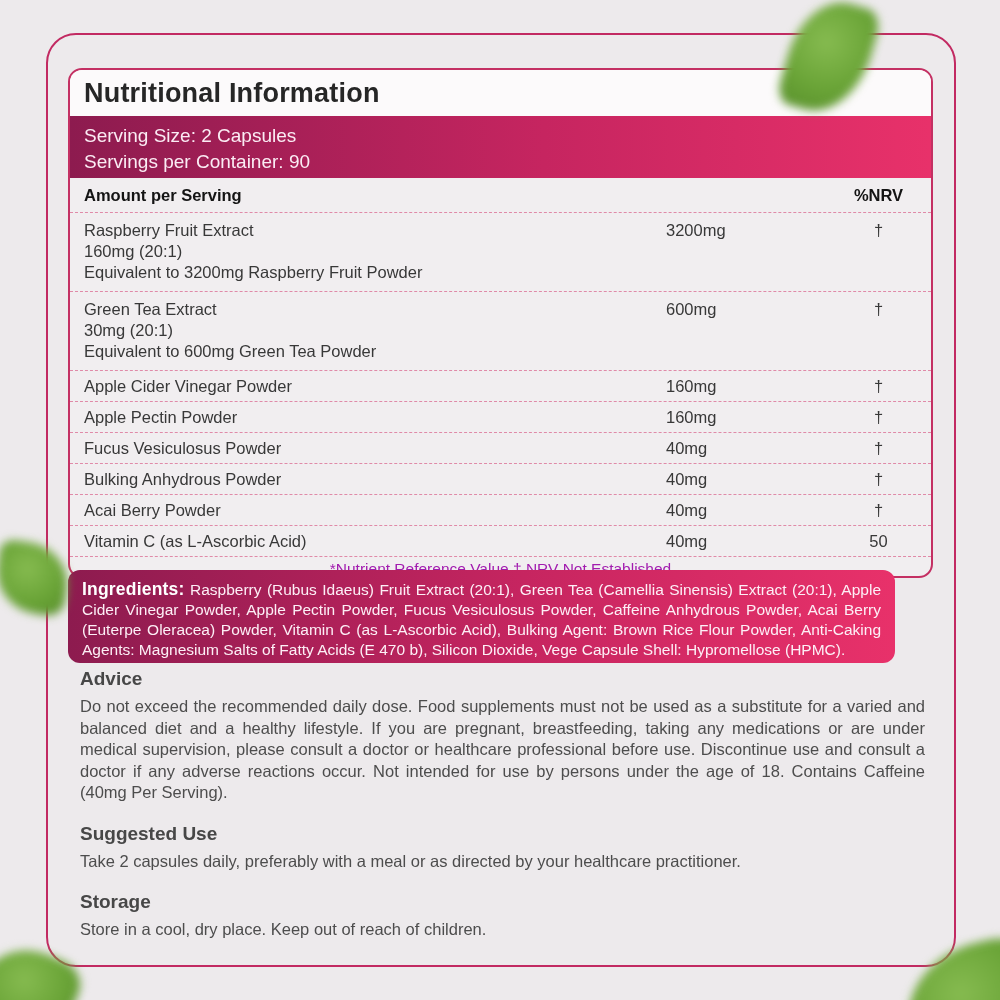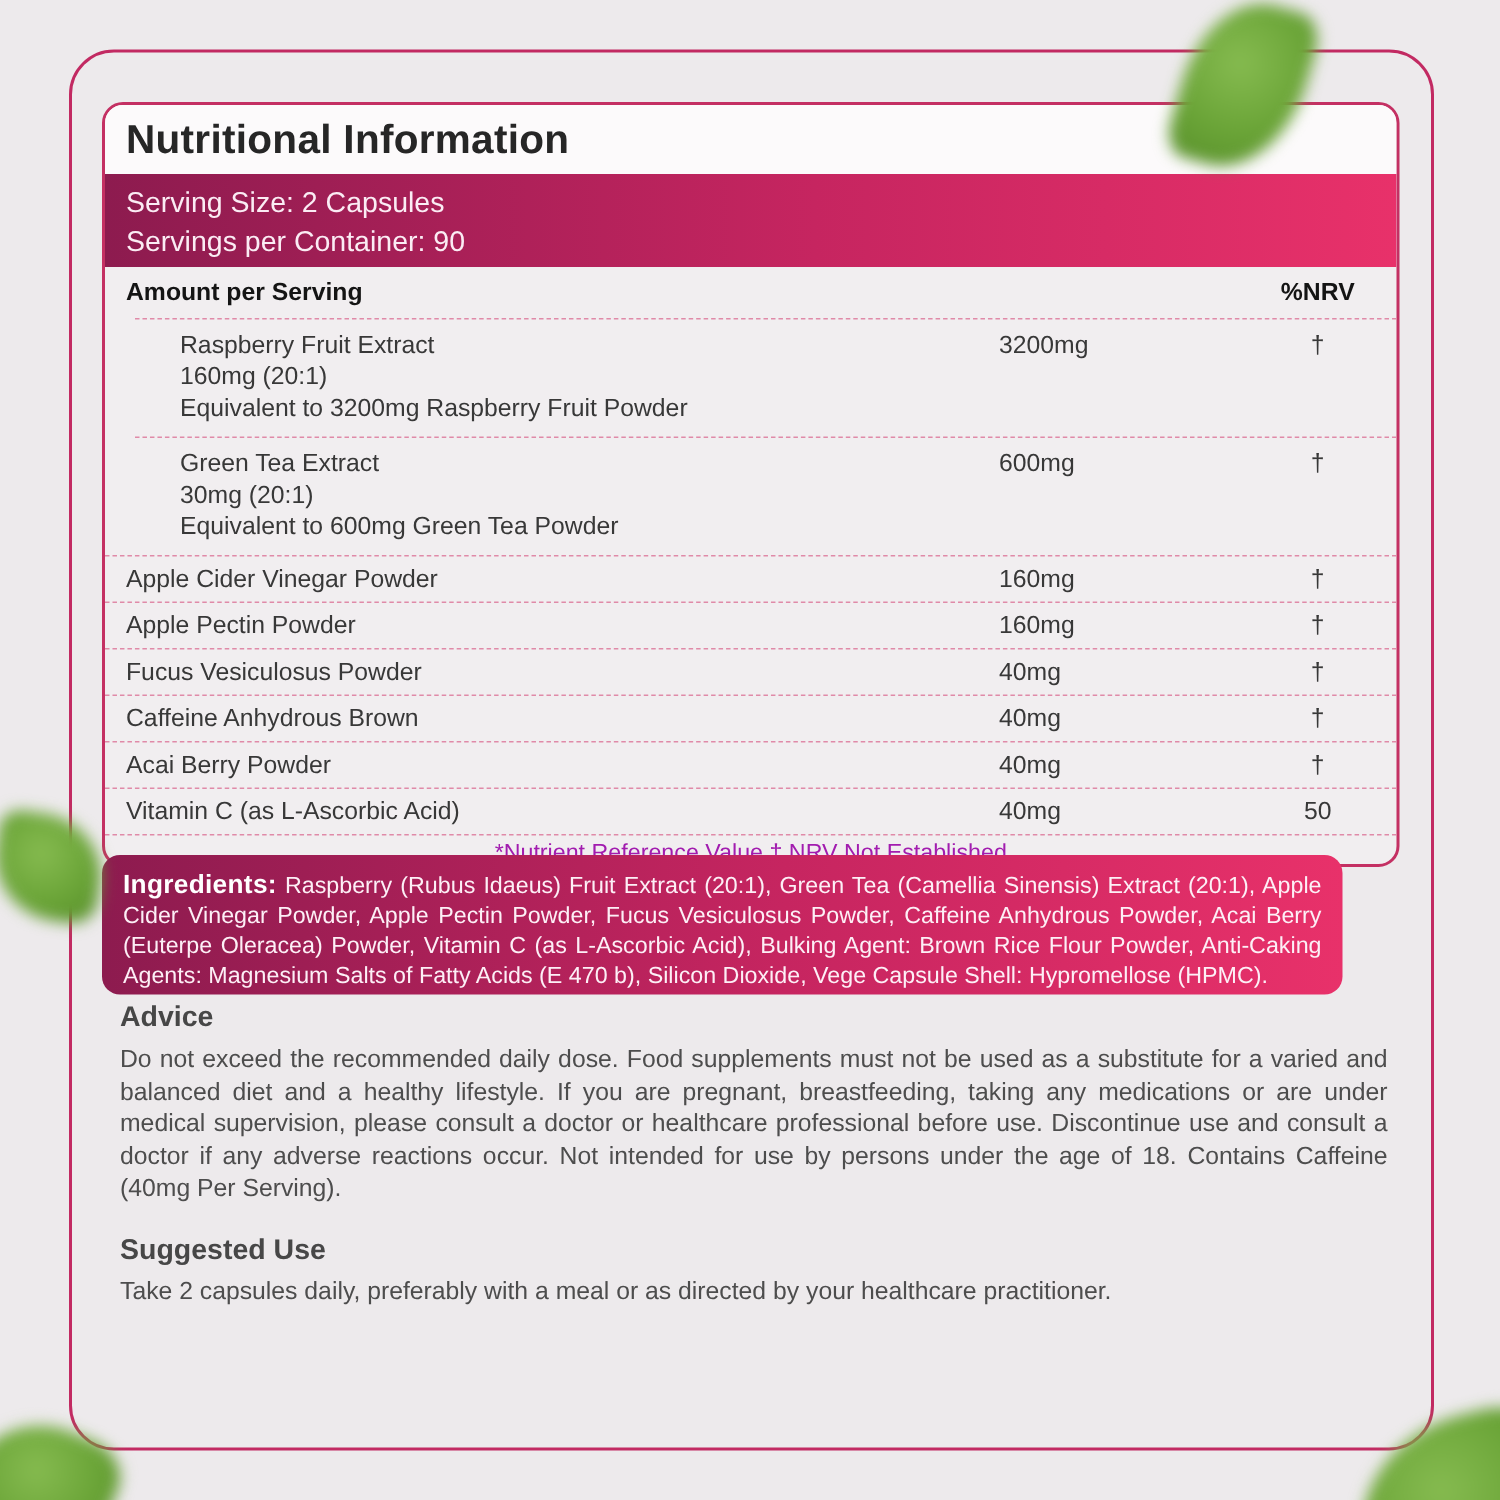--- a/index.html
+++ b/index.html
@@ -30,21 +30,21 @@
   .t-row{display:grid;grid-template-columns:1fr 160px 105px;box-sizing:border-box;color:#383838;}
   .t-head{height:34px;align-items:center;}
   .t-head .name{font-weight:700;font-size:17px;color:#141414;padding-left:14px;}
   .t-head .nrv{font-weight:700;font-size:17px;color:#141414;text-align:center;}
   .t-row{border-top:1.5px dashed #e08aa8;}
   .t-row.t-head{border-top:none;}
   .t-row .name{padding-left:14px;font-size:16.5px;}
   .t-row .amount{text-align:left;padding-right:55px;font-size:16.5px;}
   .t-row .nrv{text-align:center;font-size:16.5px;}
   .t-row.single{height:31px;align-items:center;}
-  .t-row.multi{padding:7px 0 8px 16px;align-items:start;margin-left:20px;}
+  .t-row.multi{padding:7px 0 8px 0;align-items:start;}
   .t-row.multi .name div{line-height:21px;}
   .t-row.multi .amount,.t-row.multi .nrv{line-height:21px;}
   .t-foot{border-top:1.5px dashed #e08aa8;height:23px;display:flex;align-items:center;justify-content:center;
     font-size:15.5px;color:#a21caf;}
 
   
   .ingredients{position:absolute;left:68px;top:570px;width:827px;height:93px;box-sizing:border-box;
     border-radius:12px;background:linear-gradient(90deg,#8d1b4f 0%,#c62560 55%,#e8316a 100%);
     padding:9px 14px;z-index:2;}
   .ingredients .txt{color:#fdeff6;font-size:15.5px;line-height:20px;text-align:justify;}
@@ -114,21 +114,21 @@
       <div class="name">Apple Pectin Powder</div>
       <div class="amount">160mg</div>
       <div class="nrv">†</div>
     </div>
     <div class="t-row single">
       <div class="name">Fucus Vesiculosus Powder</div>
       <div class="amount">40mg</div>
       <div class="nrv">†</div>
     </div>
     <div class="t-row single">
-      <div class="name">Caffeine Anhydrous Brown</div>
+      <div class="name">Bulking Anhydrous Powder</div>
       <div class="amount">40mg</div>
       <div class="nrv">†</div>
     </div>
     <div class="t-row single">
       <div class="name">Acai Berry Powder</div>
       <div class="amount">40mg</div>
       <div class="nrv">†</div>
     </div>
     <div class="t-row single">
       <div class="name">Vitamin C (as L-Ascorbic Acid)</div>
@@ -148,15 +148,19 @@
 
   <div class="sections">
     <div class="sec">
       <p class="sec-head">Advice</p>
       <p class="sec-body justify">Do not exceed the recommended daily dose. Food supplements must not be used as a substitute for a varied and balanced diet and a healthy lifestyle. If you are pregnant, breastfeeding, taking any medications or are under medical supervision, please consult a doctor or healthcare professional before use. Discontinue use and consult a doctor if any adverse reactions occur. Not intended for use by persons under the age of 18. Contains Caffeine (40mg Per Serving).</p>
     </div>
     <div class="sec">
       <p class="sec-head">Suggested Use</p>
       <p class="sec-body">Take 2 capsules daily, preferably with a meal or as directed by your healthcare practitioner.</p>
     </div>
+    <div class="sec">
+      <p class="sec-head">Storage</p>
+      <p class="sec-body">Store in a cool, dry place. Keep out of reach of children.</p>
+    </div>
   </div>
 
 </div>
 
 </body></html>

